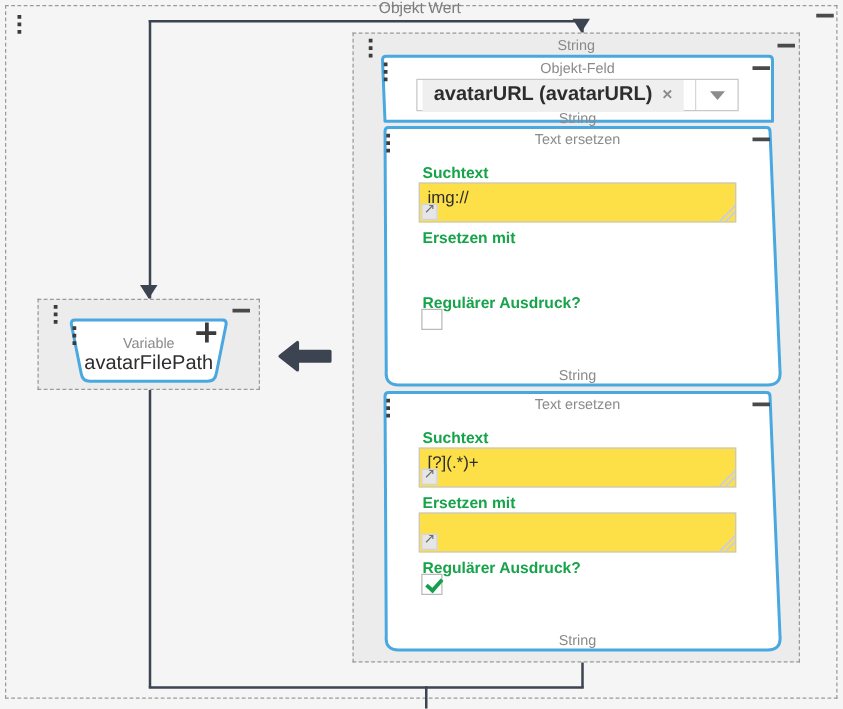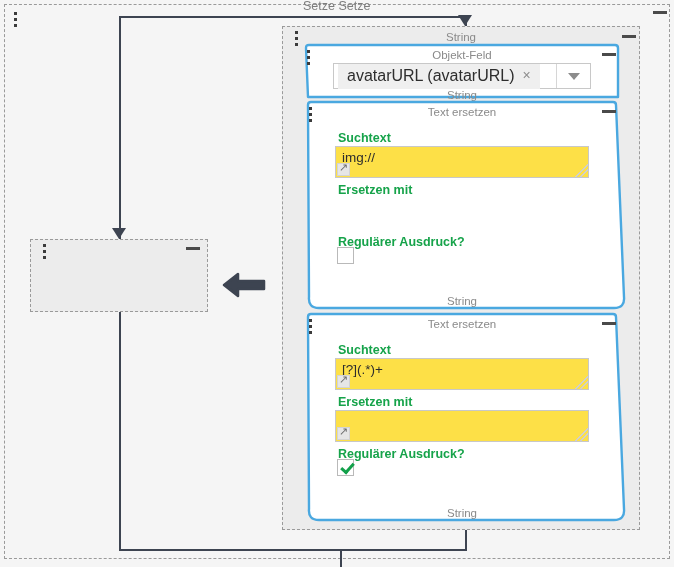--- a/index.html
+++ b/index.html
@@ -149,20 +149,21 @@
     padding: 0 4px;
   }
   .chip {
     display: inline-flex;
     gap: 8px;
     background: #efefef;
     padding: 3px 9px 4px 9px;
     font-size: 16px;
     color: #2d2d2d;
     white-space: nowrap;
+    font-weight: bold;
   }
   .chip .x {
     font-size: 14px;
     color: #8d8d8d;
   }
   .sel-arrow {
     width: 34px;
     border-left: 1px solid #d6d6d6;
     position: relative;
   }
@@ -203,21 +204,21 @@
 <div id="root">
 
   <div class="dashed-box" style="left:4px; top:4px; width:666px; height:555px;"></div>
 
   <div class="dots" style="left:14px; top:12px;">
     <i></i>
       <i></i>
       <i></i>
   </div>
 
-  <div class="title-txt" style="left:303px; top:-1px;">Setze Setze</div>
+  <div class="title-txt" style="left:303px; top:-1px;">Objekt Wert</div>
 
   <div class="minus" style="left:653px; top:11px;"></div>
 
   <div class="conn v" style="left:119px; top:16px; height:223px;"></div>
   <div class="conn h" style="left:119px; top:16px; width:347px;"></div>
   <div class="conn v" style="left:465px; top:16px; height:11px;"></div>
   <div class="arrow-down" style="left:458px; top:15px;"></div>
 
   <div class="arrow-down" style="left:112px; top:228px;"></div>
 
@@ -230,20 +231,35 @@
 
   <div class="dots" style="left:43px; top:244px;">
     <i></i>
       <i></i>
       <i></i>
   </div>
 
 
   <div class="minus" style="left:186px; top:247px;"></div>
 
+  <div class="blk" style="left:51px; top:255px; width:136px; height:52px;">
+    <svg width="136" height="52" viewBox="0 0 136 52">
+      <path d="M 6 4 Q 6 1 9 1 L 127 1 Q 130 1 130 4 L 122 44 Q 121 50 115 50 L 21 50 Q 15 50 14 44 Z" fill="#ffffff" stroke="#4aa8e0" stroke-width="2.4" stroke-linejoin="round"></path>
+    </svg>
+    <div class="content">
+      <div class="dots" style="left:7px; top:6px;">
+        <i></i>
+          <i></i>
+          <i></i>
+      </div>
+      <div class="plus" style="left:106px; top:3px;"></div>
+      <div class="type-label" style="left:0; top:14px; width:136px;">Variable</div>
+      <div style="position:absolute; left:0; top:27px; width:136px; text-align:center; font-size:16px; color:#2d2d2d; white-space:nowrap;">avatarFilePath</div>
+    </div>
+  </div>
 
   <div class="big-arrow" style="left:222px; top:271px; width:44px; height:28px;">
     <svg width="44" height="28" viewBox="0 0 44 28">
       <path d="M 2 14 L 16 3 L 16 10 L 42 10 L 42 18 L 16 18 L 16 25 Z" fill="#3d4451" stroke="#3d4451" stroke-width="2.5" stroke-linejoin="round"></path>
     </svg>
   </div>
 
   <div class="dashed-box shaded" style="left:282px; top:26px; width:358px; height:504px;"></div>
 
   <div class="dots" style="left:295px; top:31px;">

